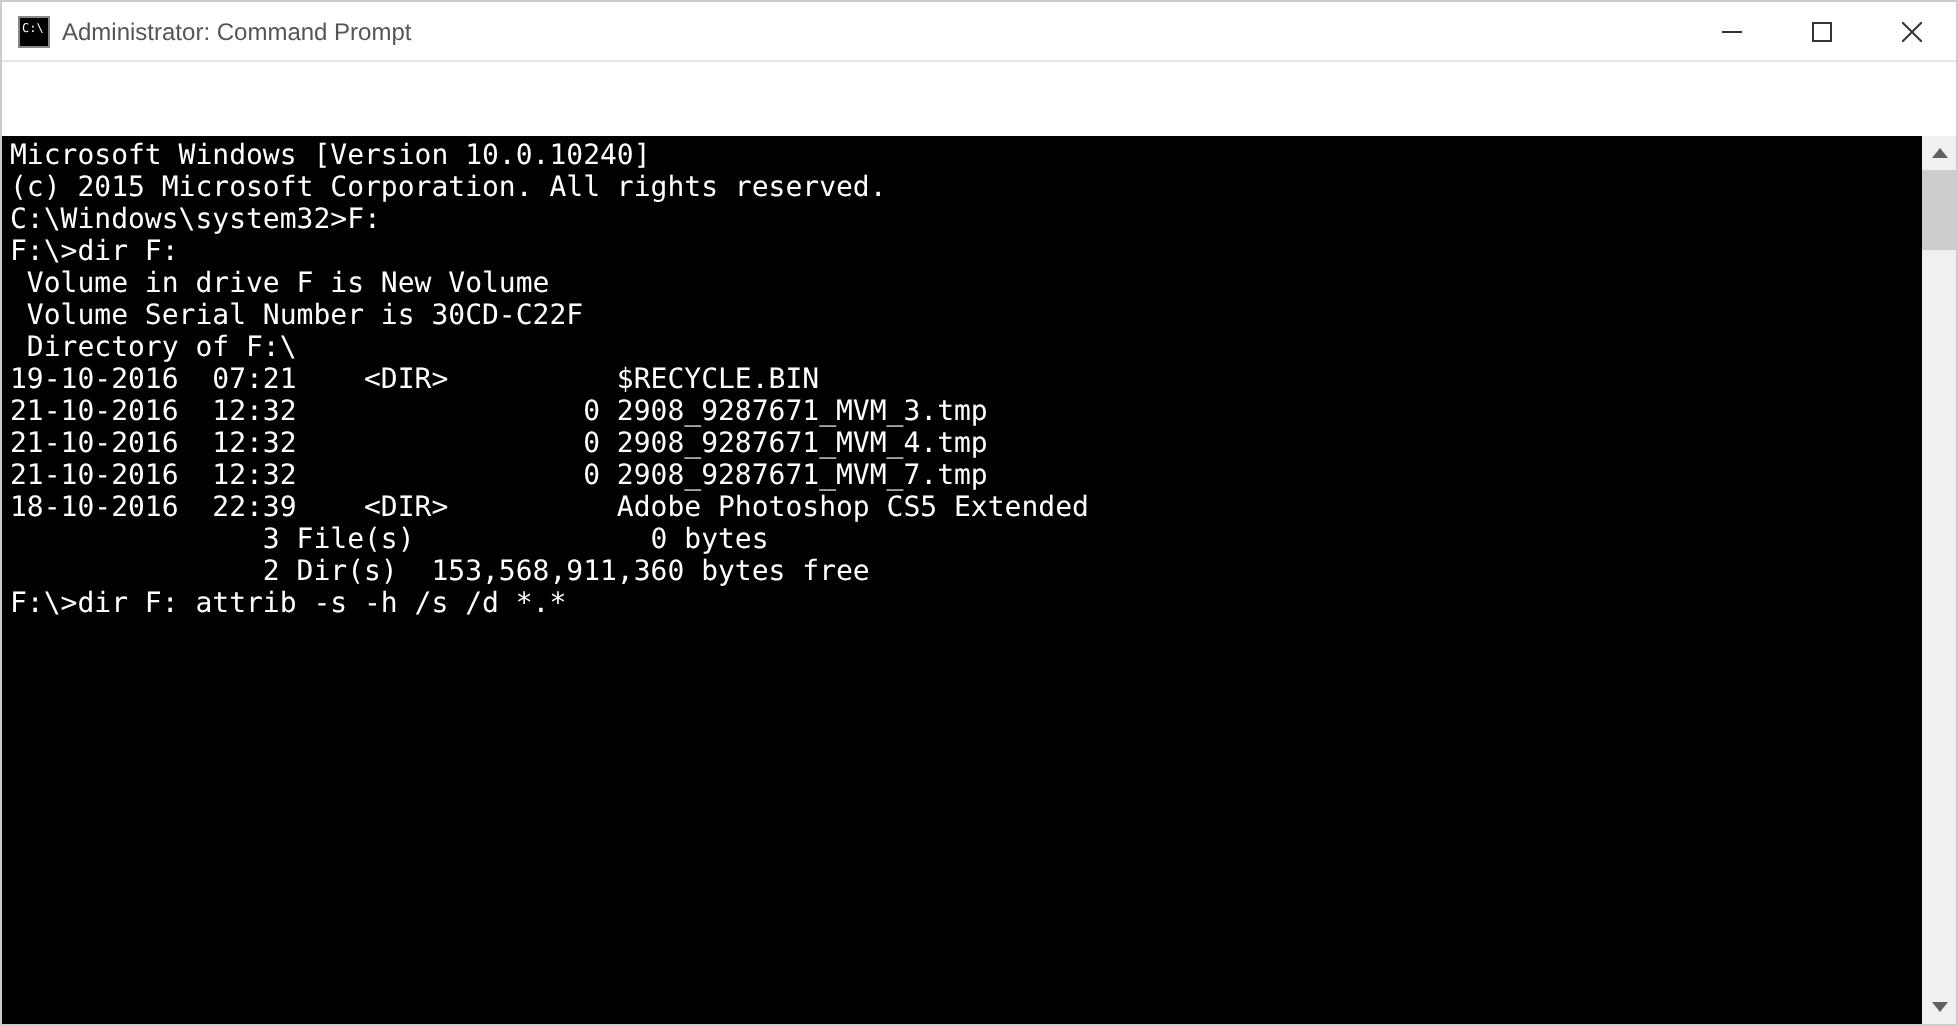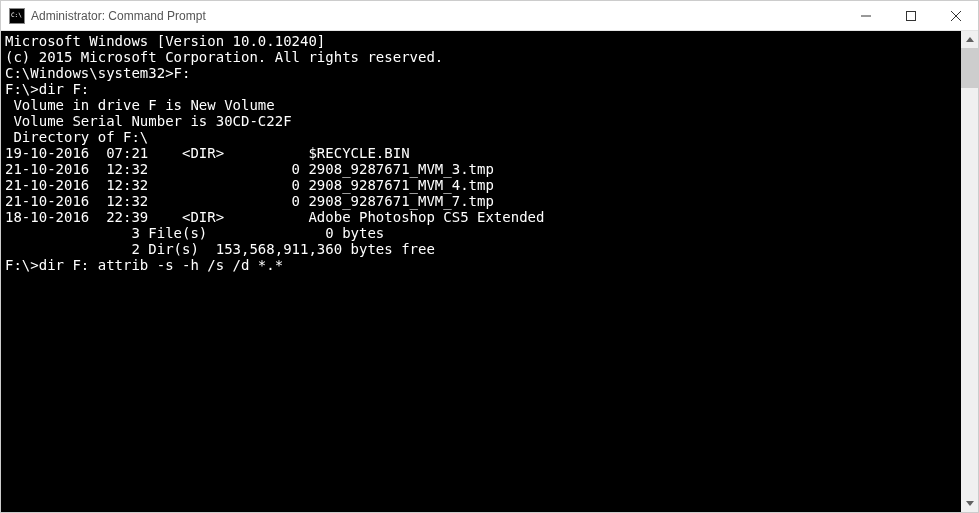--- a/index.html
+++ b/index.html
@@ -55,20 +55,21 @@
       align-items: center;
       justify-content: center;
       color: #333;
     }
     .titlectl svg { width: 10px; height: 10px; }
     .terminal-wrap {
       flex: 1;
       position: relative;
       background: #000;
       overflow: hidden;
+      margin-top: 37px;
     }
     .terminal {
       position: absolute;
       top: 0; left: 0; right: 17px; bottom: 0;
       background: #000;
       color: #fff;
       font-family: Consolas, "Lucida Console", monospace;
       font-size: 14px;
       line-height: 16px;
       padding: 2px 4px;

